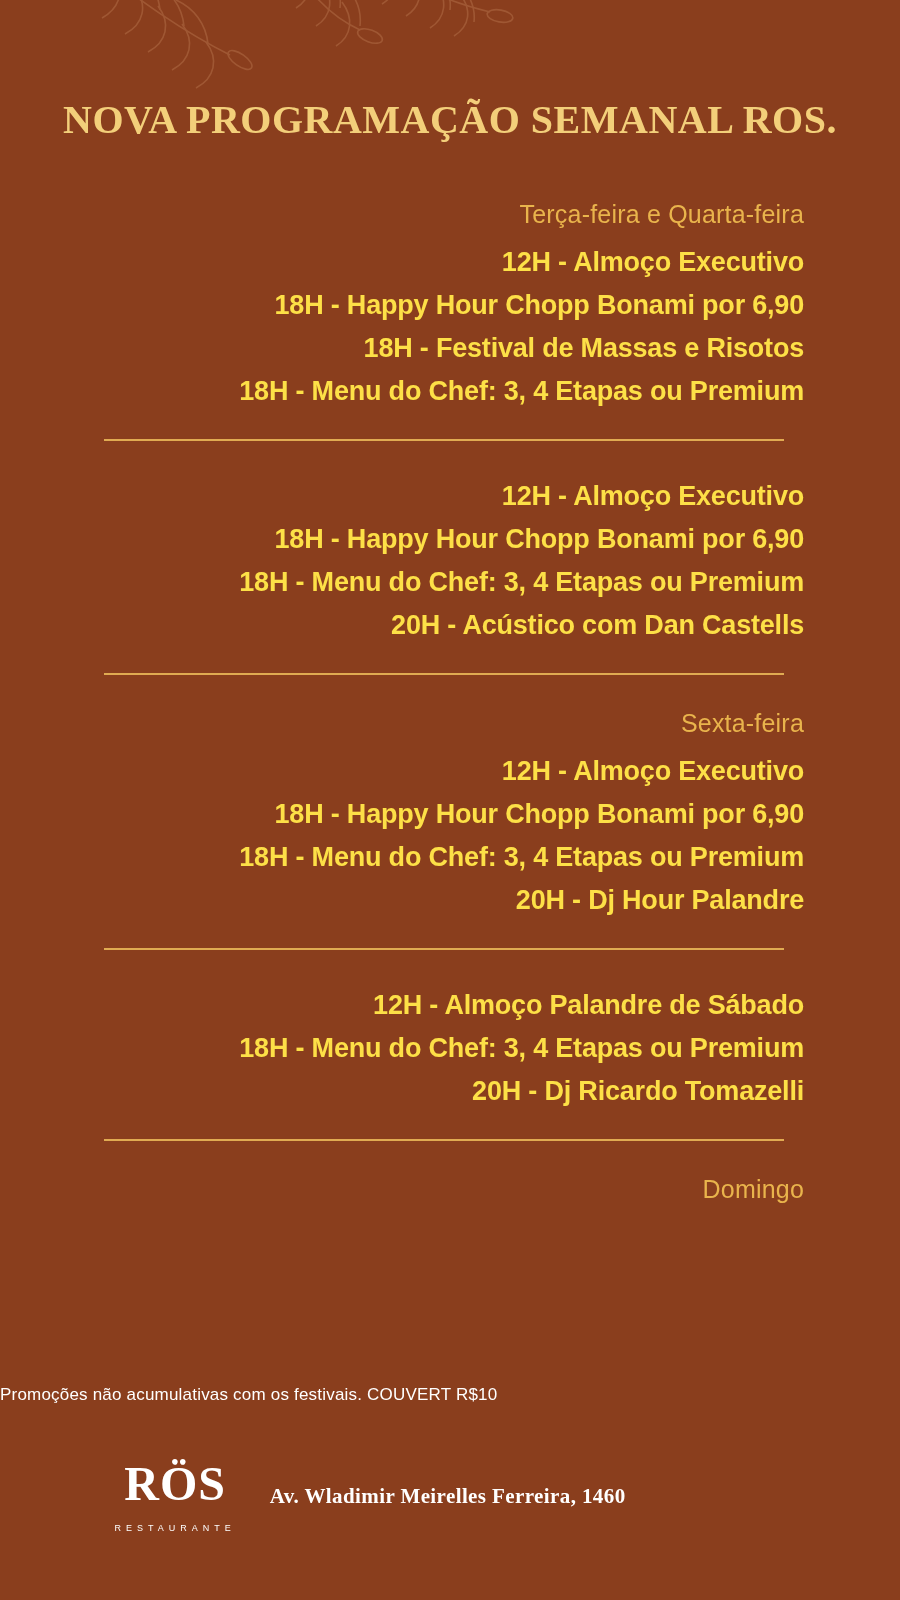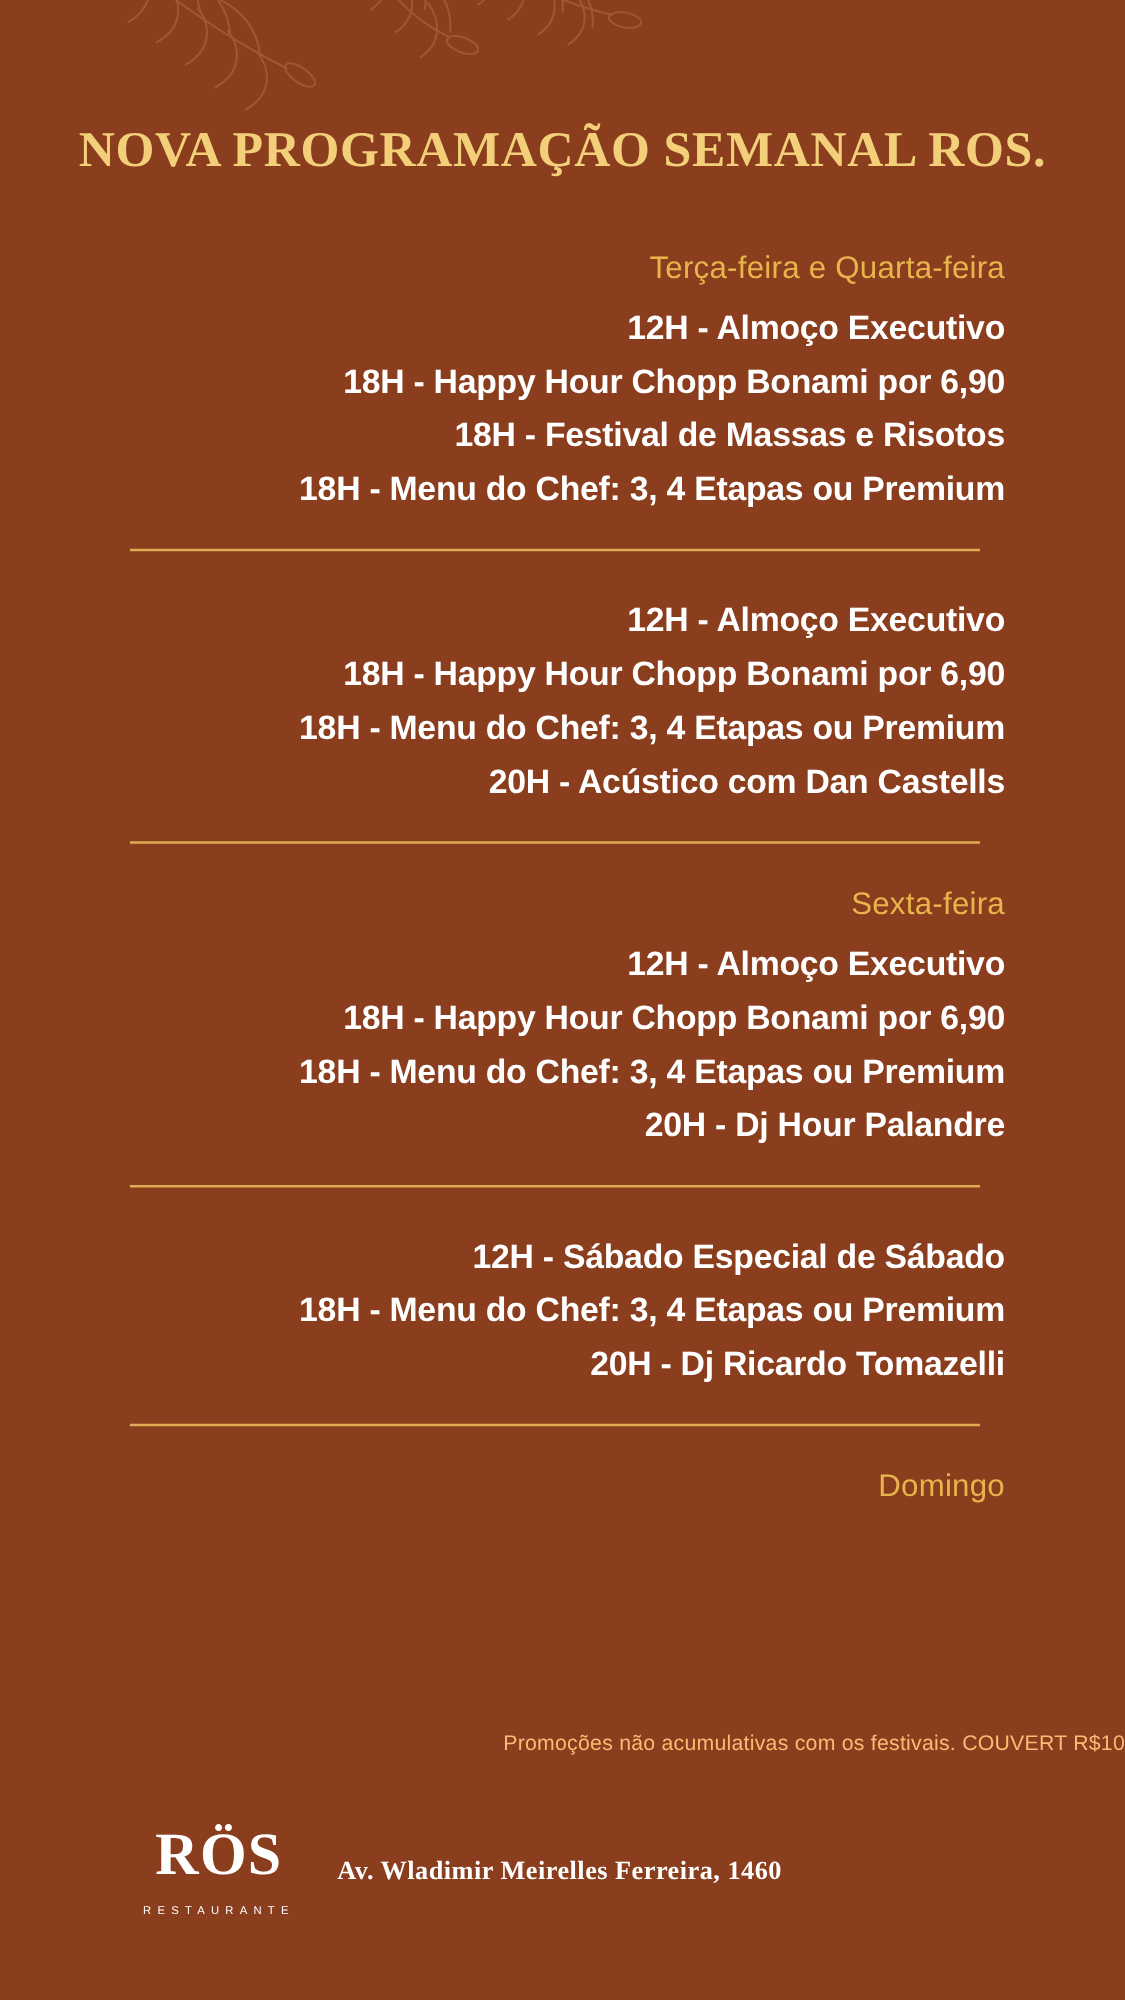--- a/index.html
+++ b/index.html
@@ -65,43 +65,43 @@
     font-size: 25px;
     font-weight: normal;
     letter-spacing: 0.2px;
     margin-bottom: 12px;
     padding-left: 22px;
   }
 
   .day-items { list-style: none; }
 
   .day-item {
-    color: #ffffff;
+    color: #fde047;
     font-size: 27px;
     font-weight: bold;
     letter-spacing: -0.2px;
     line-height: 43px;
     padding-left: 22px;
     white-space: nowrap;
   }
 
   .divider {
     height: 0;
     border-top: 2px solid #e0ab52;
     margin: 26px 0 26px 0;
     width: 680px;
   }
 
   .footnote {
     position: absolute;
     top: 1385px;
     left: 0;
     width: 900px;
-    text-align: right;
-    color: #fdba74;
+    text-align: left;
+    color: #ffffff;
     font-size: 17px;
     letter-spacing: 0.2px;
   }
 
   .footer {
     position: absolute;
     top: 1460px;
     left: 0;
     width: 740px;
     display: flex;
@@ -207,21 +207,21 @@
         <li class="day-item">12H - Almoço Executivo</li>
         <li class="day-item">18H - Happy Hour Chopp Bonami por 6,90</li>
         <li class="day-item">18H - Menu do Chef: 3, 4 Etapas ou Premium</li>
         <li class="day-item">20H - Dj Hour Palandre</li>
       </ul>
     </div>
     <div class="divider"></div>
 
     <div class="day-block">
       <ul class="day-items">
-        <li class="day-item">12H - Sábado Especial de Sábado</li>
+        <li class="day-item">12H - Almoço Palandre de Sábado</li>
         <li class="day-item">18H - Menu do Chef: 3, 4 Etapas ou Premium</li>
         <li class="day-item">20H - Dj Ricardo Tomazelli</li>
       </ul>
     </div>
     <div class="divider"></div>
 
     <div class="day-block">
       <div class="day-name">Domingo</div>
     </div>
 

